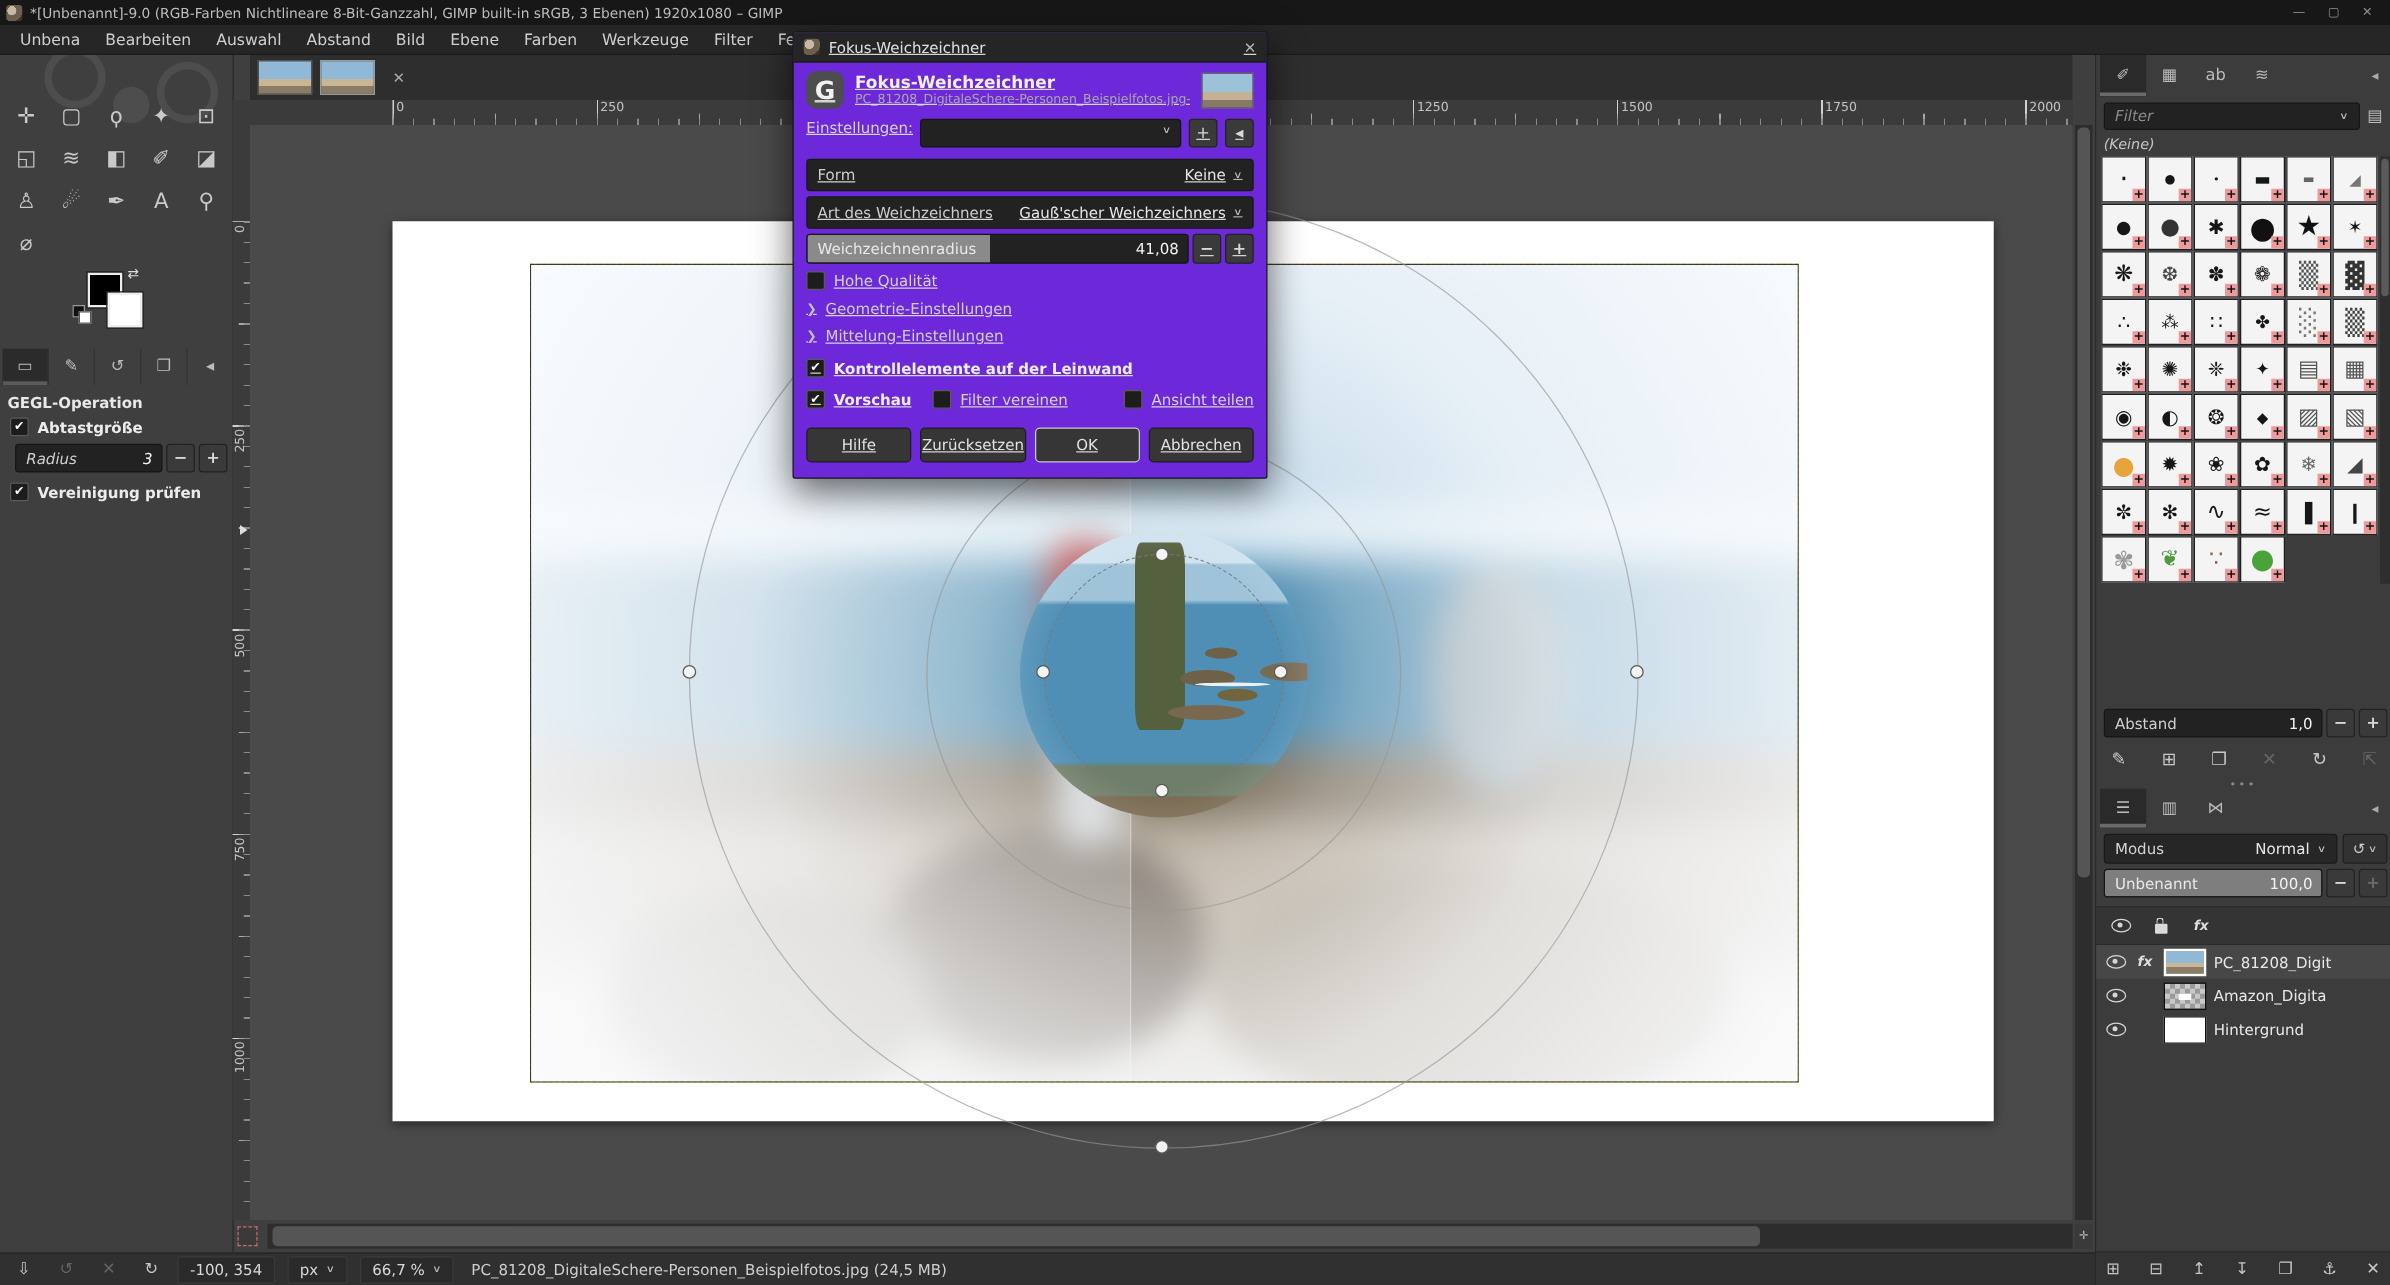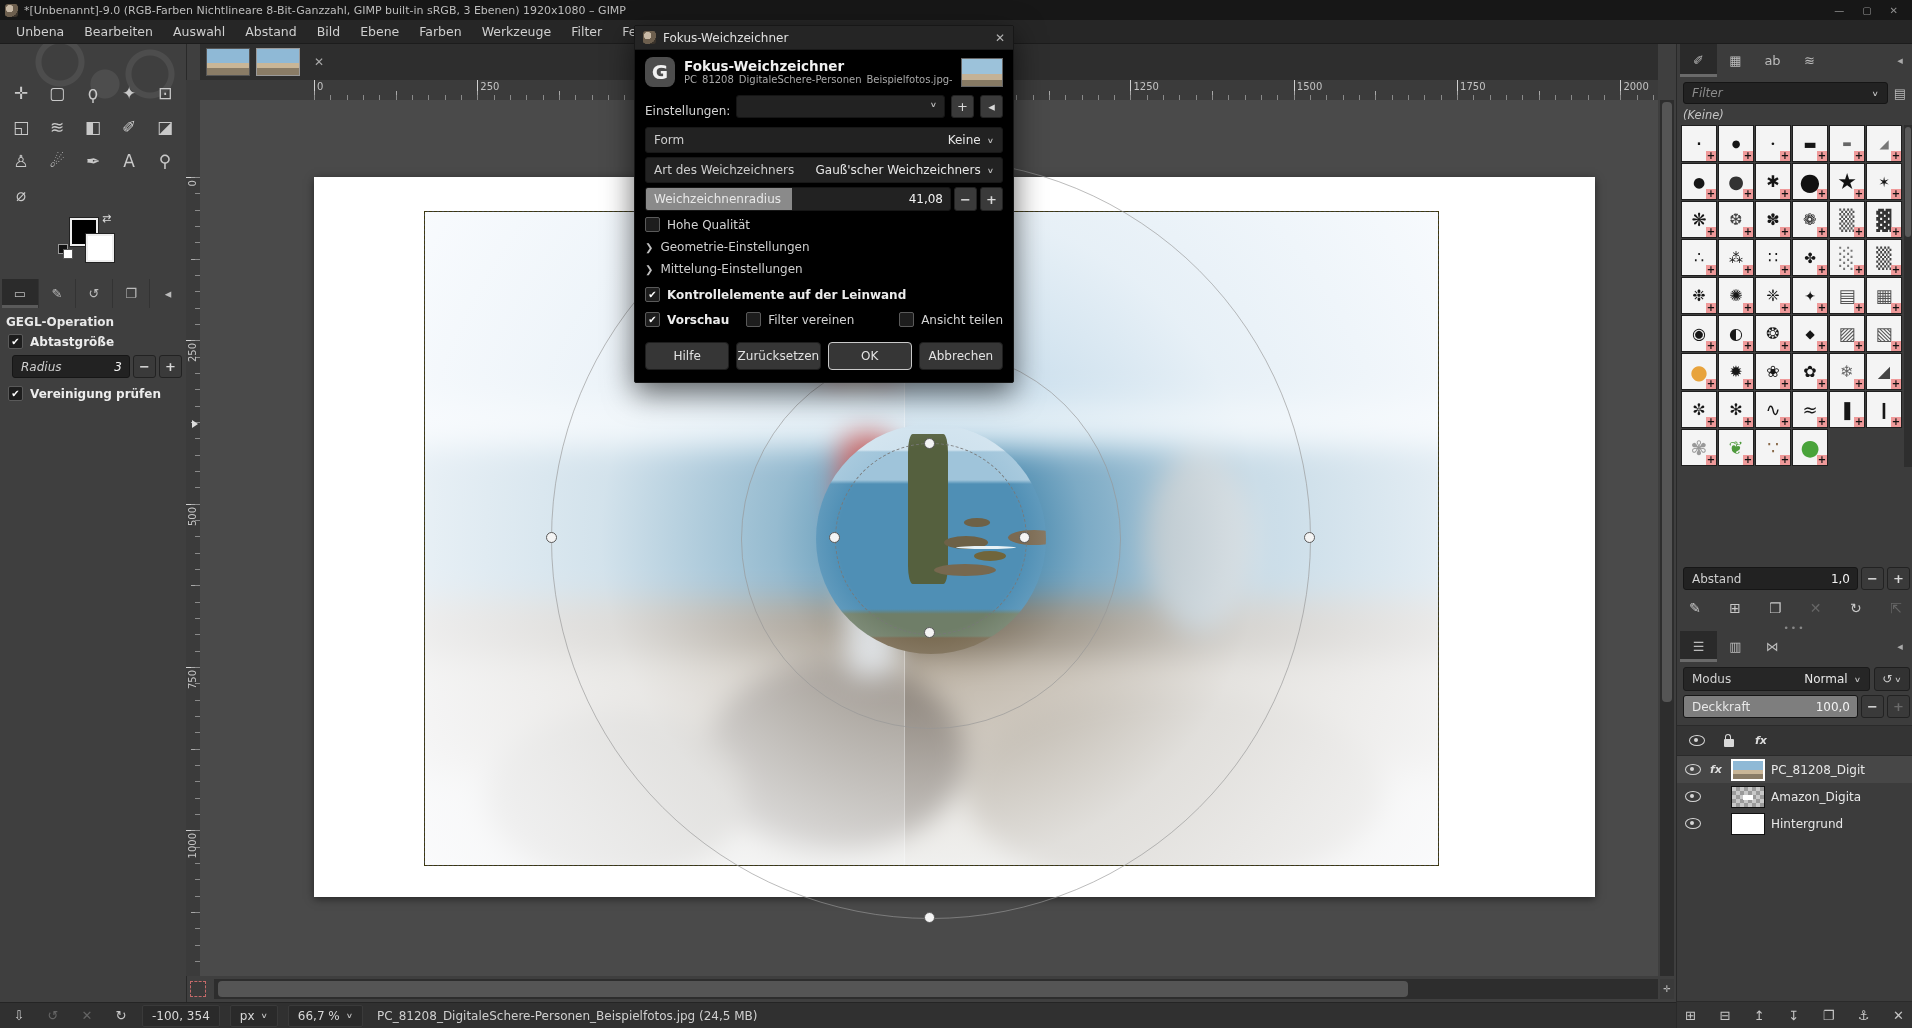--- a/index.html
+++ b/index.html
@@ -110,34 +110,34 @@
   .vscroll{position:absolute;left:1660px;top:100px;width:14px;height:876px;background:#2d2d2d;}
   .vscroll .thumb{position:absolute;left:2px;top:2px;width:10px;height:600px;background:#555;border-radius:4px;}
   .hscroll{position:absolute;left:214px;top:979px;width:1444px;height:20px;background:#2d2d2d;}
   .hscroll .thumb{position:absolute;left:4px;top:2px;width:1190px;height:16px;background:#555;border-radius:4px;}
   .quickmask{position:absolute;left:190px;top:981px;width:16px;height:16px;border:1px dashed #c46a6a;
              background:#3a3a3a;box-sizing:border-box;}
   .navbtn{position:absolute;left:1660px;top:979px;width:14px;height:20px;background:#3a3a3a;color:#bbb;
           font-size:9px;display:flex;align-items:center;justify-content:center;}
 
   
-  .dialog{position:absolute;left:634px;top:25px;width:378px;background:#000000;border:1px solid #171717;
-          box-shadow:0 10px 30px rgba(0,0,0,.6);z-index:10;border-radius:2px;}
+  .dialog{position:absolute;left:634px;top:25px;width:378px;background:#6d28d9;border:1px solid #171717;
+          box-shadow:0 10px 30px rgba(0,0,0,.6);z-index:10;border-radius:2px;text-decoration:underline;}
   .dlg-titlebar{height:23px;background:#252525;display:flex;align-items:center;gap:7px;padding:0 8px;
                 border-bottom:1px solid #1a1a1a;font-size:12px;color:#e0e0e0;}
   .dlg-close{margin-left:auto;color:#b5b5b5;font-size:12px;}
   .dlg-body{padding:7px 10px 12px 10px;}
   .dlg-header{display:flex;align-items:center;gap:9px;margin-bottom:8px;}
   .g-logo{width:30px;height:30px;border-radius:8px;background:#4d4d4d;color:#f2f2f2;font-weight:bold;
           font-size:20px;display:flex;align-items:center;justify-content:center;flex:0 0 auto;}
   .dlg-heading{font-weight:bold;font-size:13.5px;color:#f0f0f0;line-height:15px;}
   .dlg-subtitle{font-size:10px;color:#a9a9a9;white-space:nowrap;overflow:hidden;max-width:268px;}
   .dlg-thumb{width:40px;height:27px;margin-left:auto;border:1px solid #666;flex:0 0 auto;
              background:linear-gradient(180deg,#9cc2da 0 55%,#c4b296 55% 78%,#877a64 78%);}
-  .presets-row{display:flex;align-items:flex-end;gap:6px;margin-bottom:9px;}
+  .presets-row{display:flex;align-items:flex-start;gap:6px;margin-bottom:9px;}
   .combo{flex:1;height:21px;background:#222;border:1px solid #151515;border-radius:3px;position:relative;}
   .combo .chev{position:absolute;right:7px;top:3px;}
   .chev{color:#c2c2c2;font-size:10px;transform:scaleY(.75);display:inline-block;}
   .sq-btn{width:21px;height:21px;background:#3a3a3a;border:1px solid #232323;border-radius:3px;
           display:flex;align-items:center;justify-content:center;color:#d8d8d8;font-size:13px;}
   .field-row{height:24px;background:#222;border:1px solid #181818;border-radius:3px;display:flex;
              align-items:center;padding:0 8px;margin-bottom:4px;color:#cdcdcd;}
   .field-val{margin-left:auto;color:#e6e6e6;display:flex;align-items:center;gap:6px;}
   .dlg-slider{height:24px;margin-bottom:6px;}
   .expander{display:flex;align-items:center;gap:7px;margin-top:8px;color:#cfcfcf;}
@@ -714,21 +714,21 @@
           </span>
       </div>
       <div class="modus-reset">
         <span>↺</span>
         <span class="chev">∨</span>
       </div>
     </div>
     <div class="opacity-row slider-row">
       <div class="slider-box">
         <div class="slider-fill" style="width:100%;background:#7e7e7e;"></div>
-        <span class="slider-label">Deckkraft</span>
+        <span class="slider-label">Unbenannt</span>
         <span class="slider-value">100,0</span>
       </div>
       <div class="spin-btn">−</div>
       <div class="spin-btn dim">+</div>
     </div>
     <div class="lock-row">
       <span class="lock-cell">
           <span class="icon-eye"></span>
         </span>
       <span class="lock-cell">

